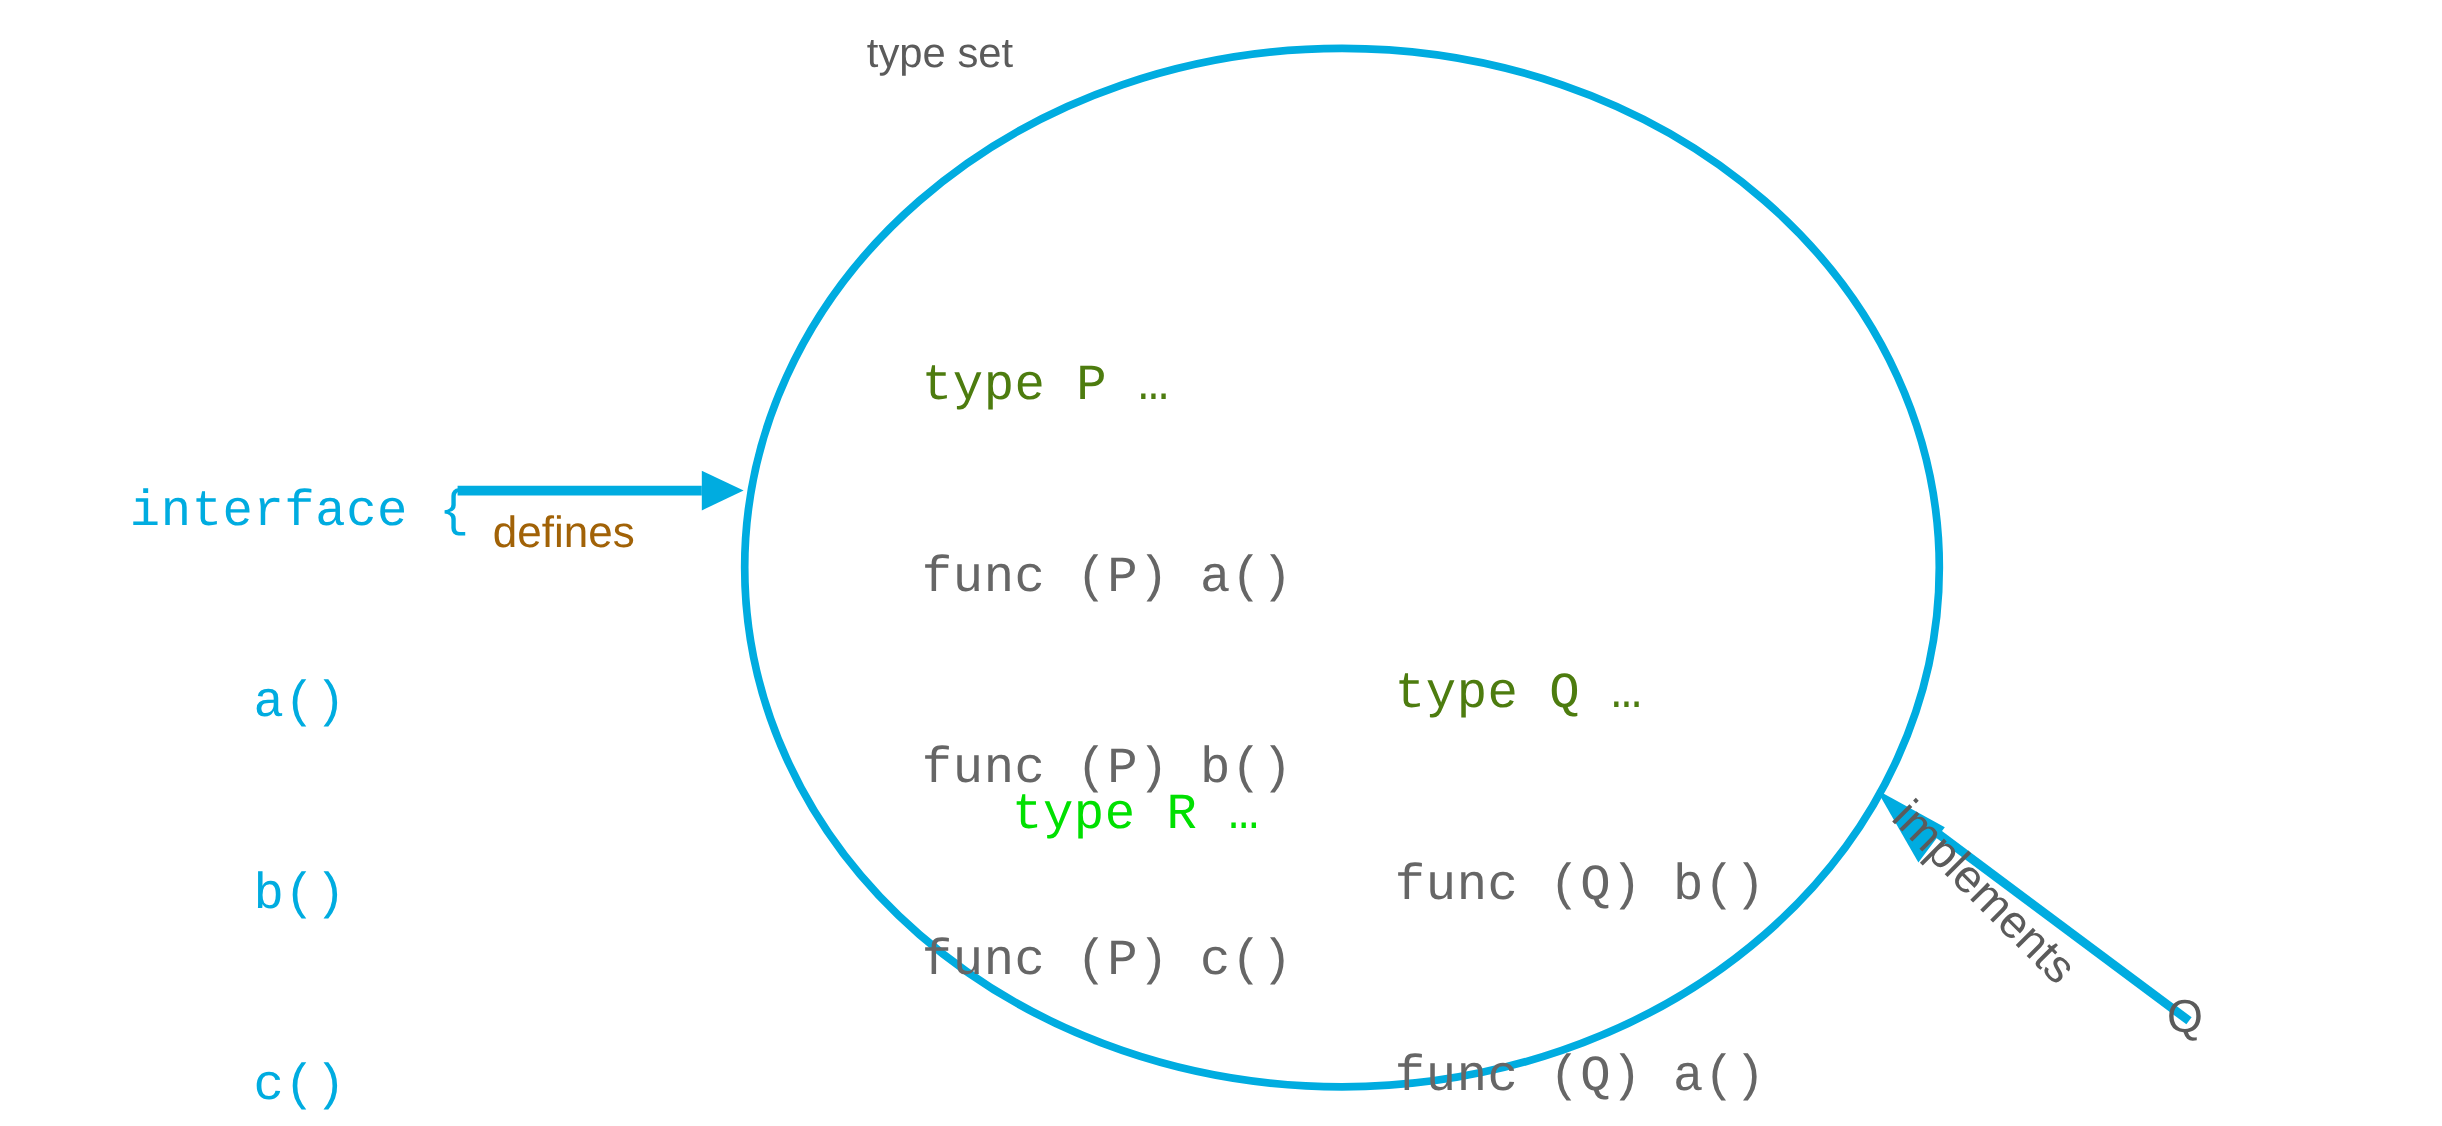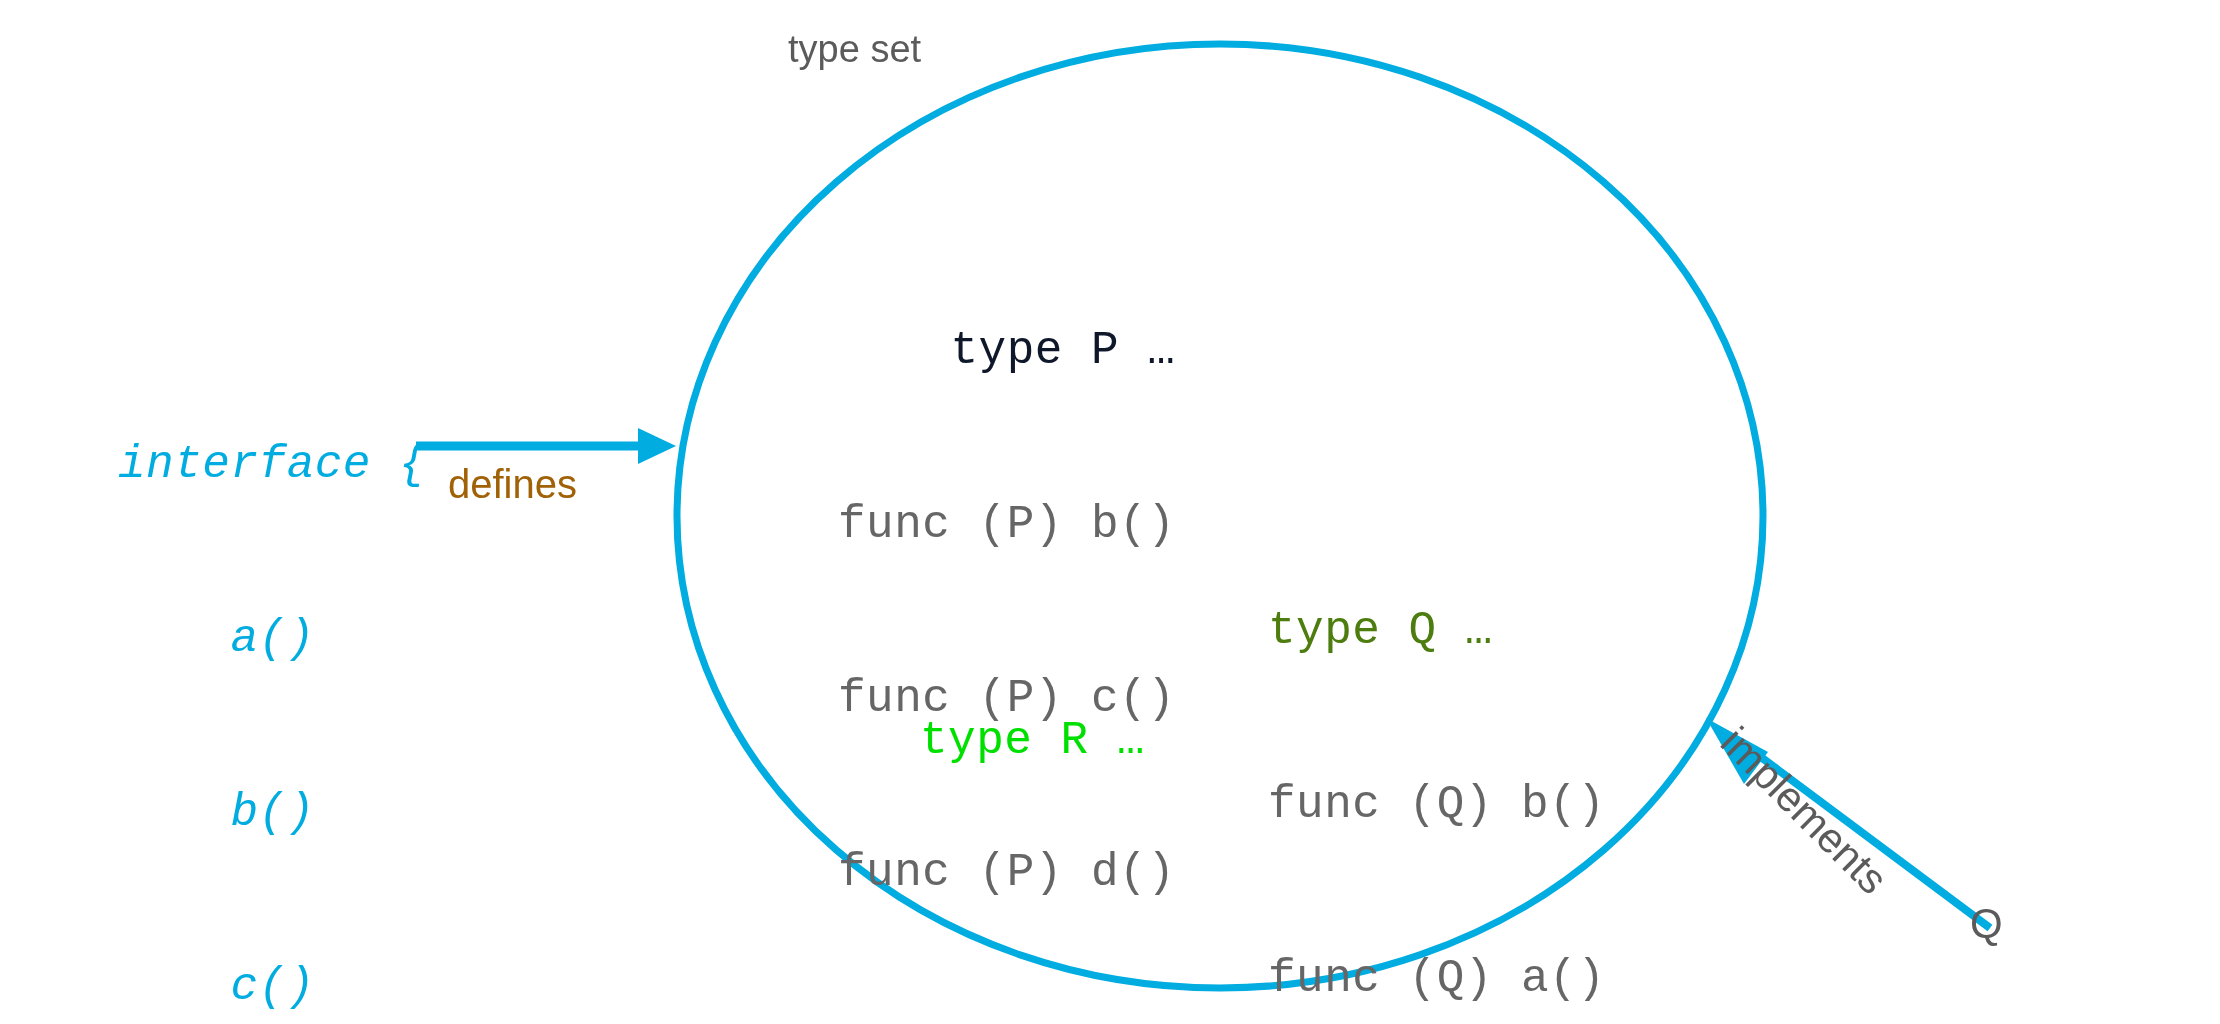--- a/index.html
+++ b/index.html
@@ -26,21 +26,21 @@
 
   
   #interface-block {
     position: absolute;
     left: 118px;
     top: 320px;
     font-size: 46px;
     line-height: 58px;
     color: #00ACE0;
   }
-  #interface-block .line { display: block; font-style: italic; }
+  #interface-block .line { display: block; }
 
   
   #defines-arrow-svg {
     position: absolute;
     left: 410px;
     top: 418px;
   }
   #defines-label {
     position: absolute;
     left: 448px;
@@ -66,21 +66,21 @@
   
   .code-group {
     position: absolute;
     font-size: 46px;
     line-height: 58px;
   }
   .code-group .line { display: block; color: #666666; }
   .code-group .head { display: block; }
 
   #type-p-group { left: 838px; top: 206px; }
-  #type-p-group .head { color: #0f172a; text-align: right; }
+  #type-p-group .head { color: #4d7c0f; }
 
   #type-q-group { left: 1268px; top: 486px; }
   #type-q-group .head { color: #4d7c0f; }
 
   #type-r-group { left: 920px; top: 596px; }
   #type-r-group .head { color: #00E000; }
 
   
   #implements-arrow-svg {
     position: absolute;
@@ -124,20 +124,21 @@
   </svg>
   <div id="defines-label" class="sans">defines</div>
 
   <svg id="type-set-ellipse-svg" width="1100" height="960" viewBox="0 0 1100 960">
     <ellipse cx="550" cy="480" rx="543" ry="472" fill="none" stroke="#00ACE0" stroke-width="7"></ellipse>
   </svg>
   <div id="type-set-label" class="sans">type set</div>
 
   <div id="type-p-group" class="code-group mono">
     <span class="head">type P …</span>
+    <span class="line">func (P) a()</span>
     <span class="line">func (P) b()</span>
     <span class="line">func (P) c()</span>
     <span class="line">func (P) d()</span>
   </div>
 
   <div id="type-q-group" class="code-group mono">
     <span class="head">type Q …</span>
     <span class="line">func (Q) b()</span>
     <span class="line">func (Q) a()</span>
     

